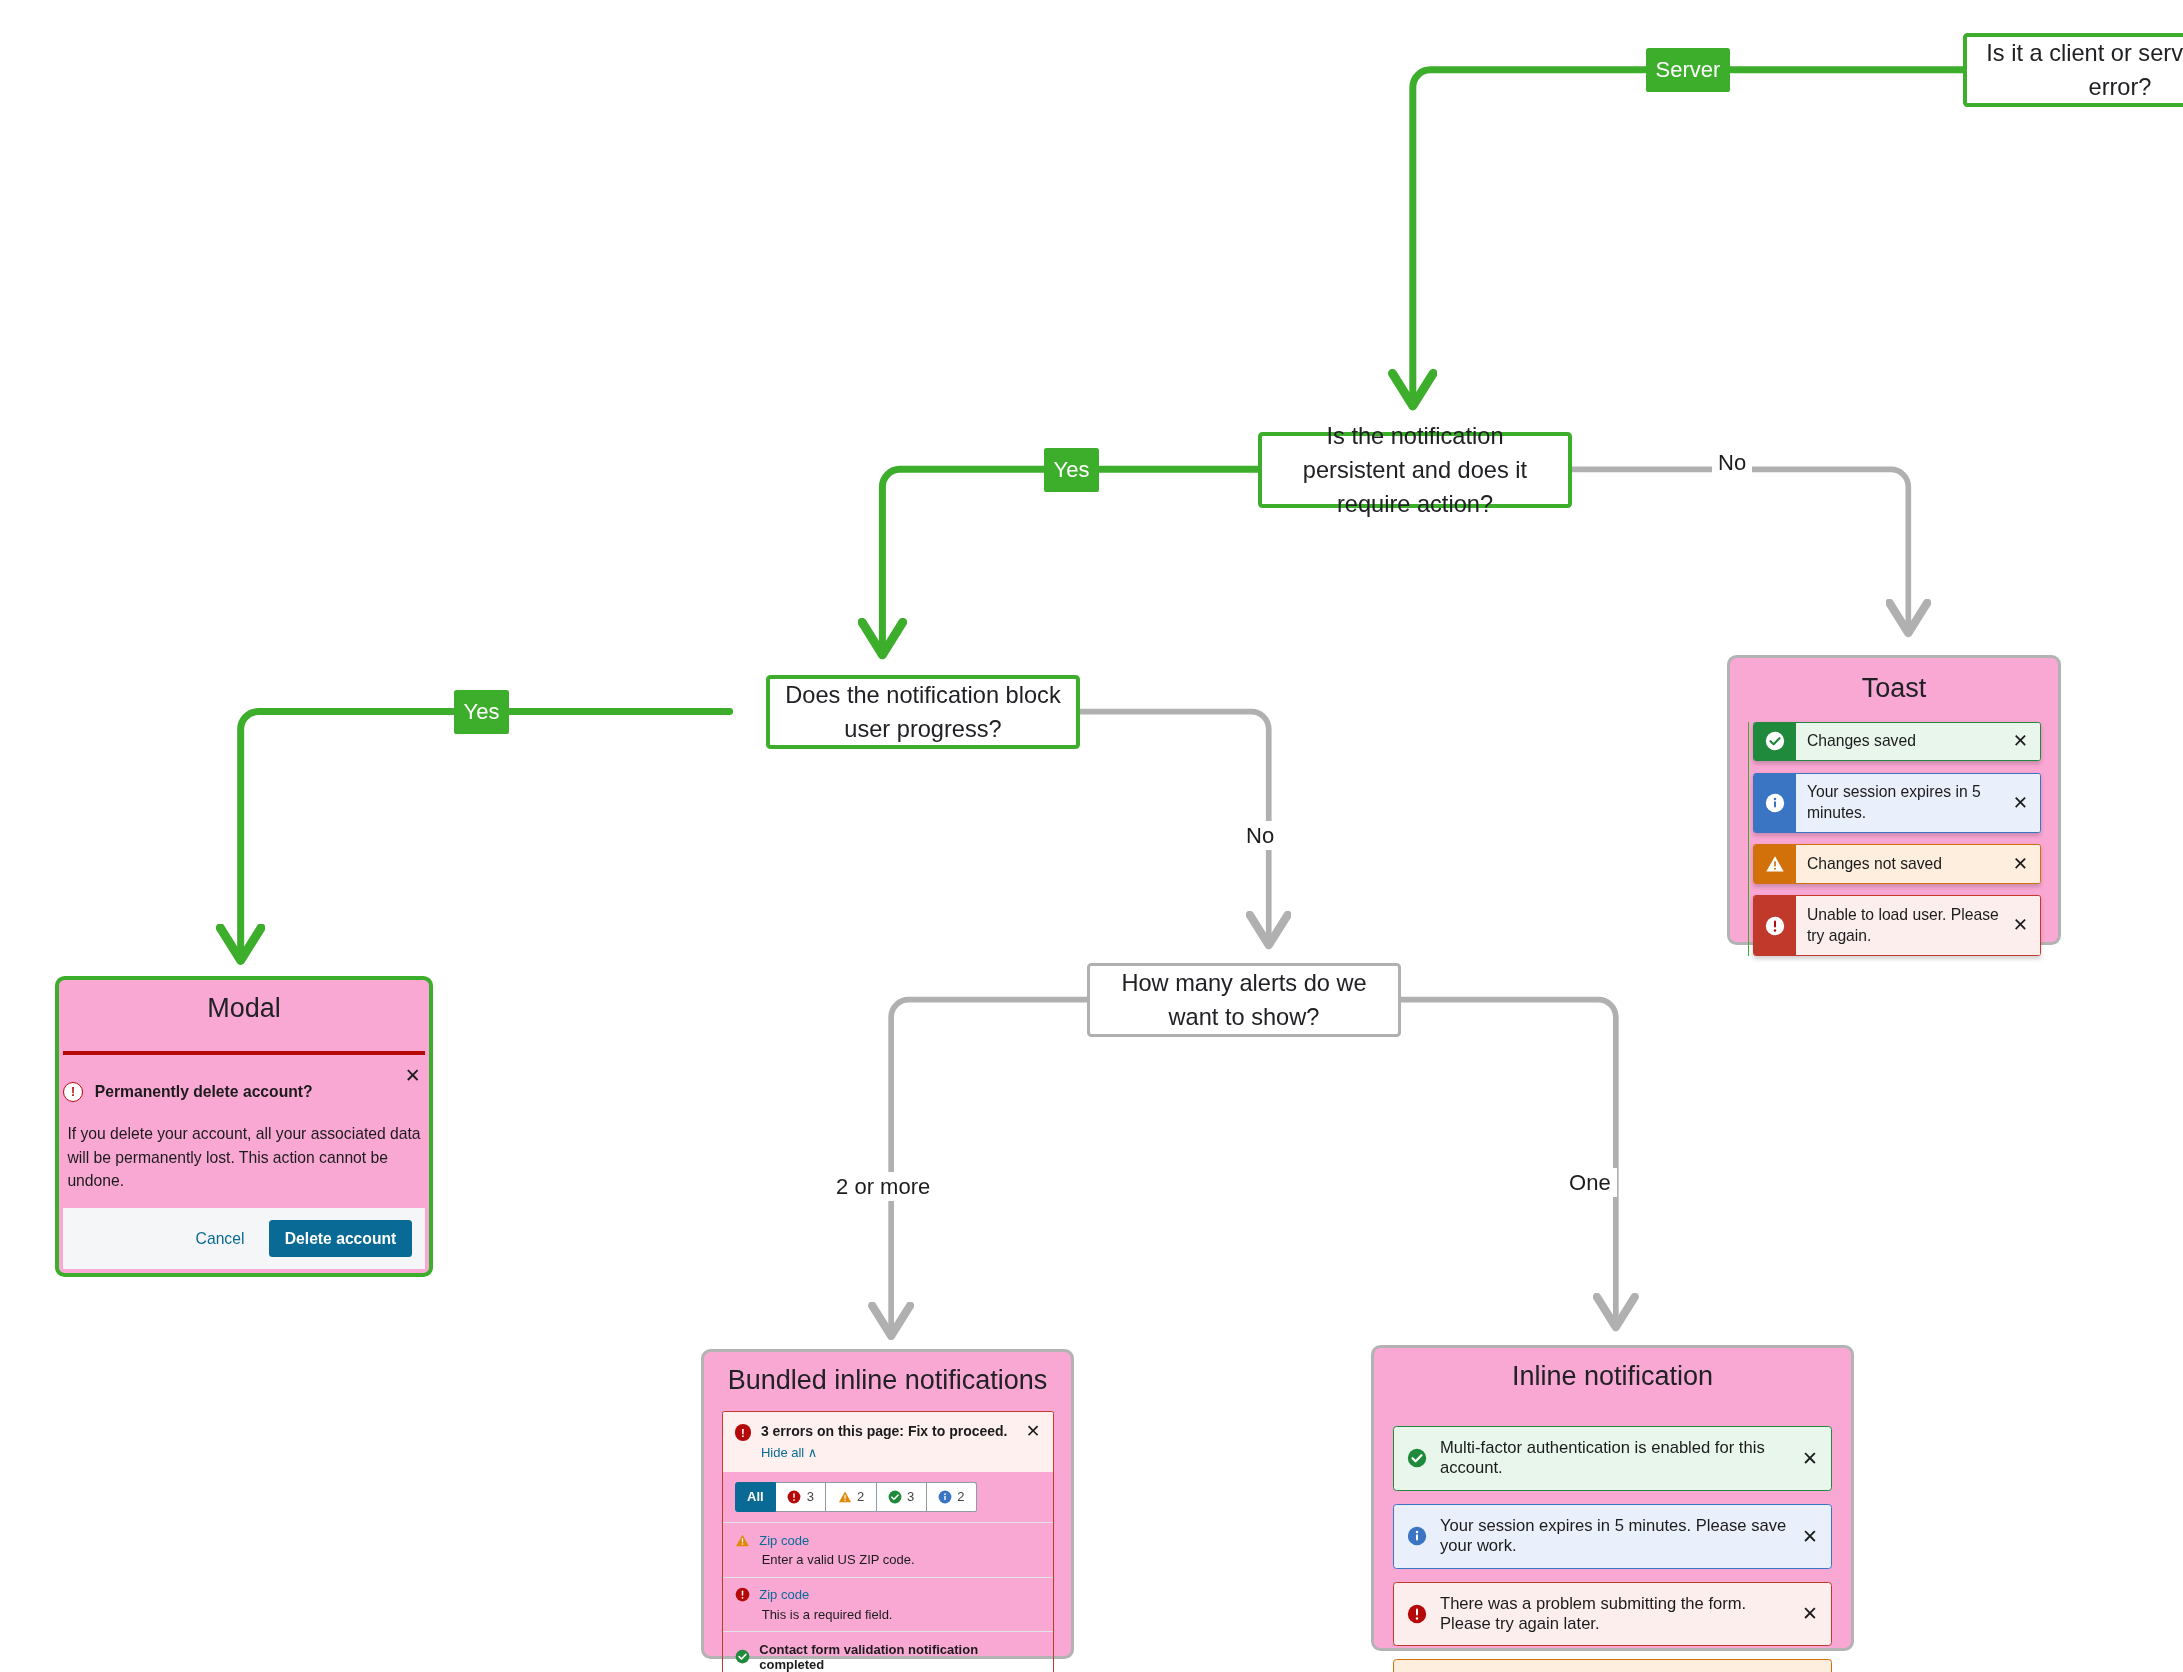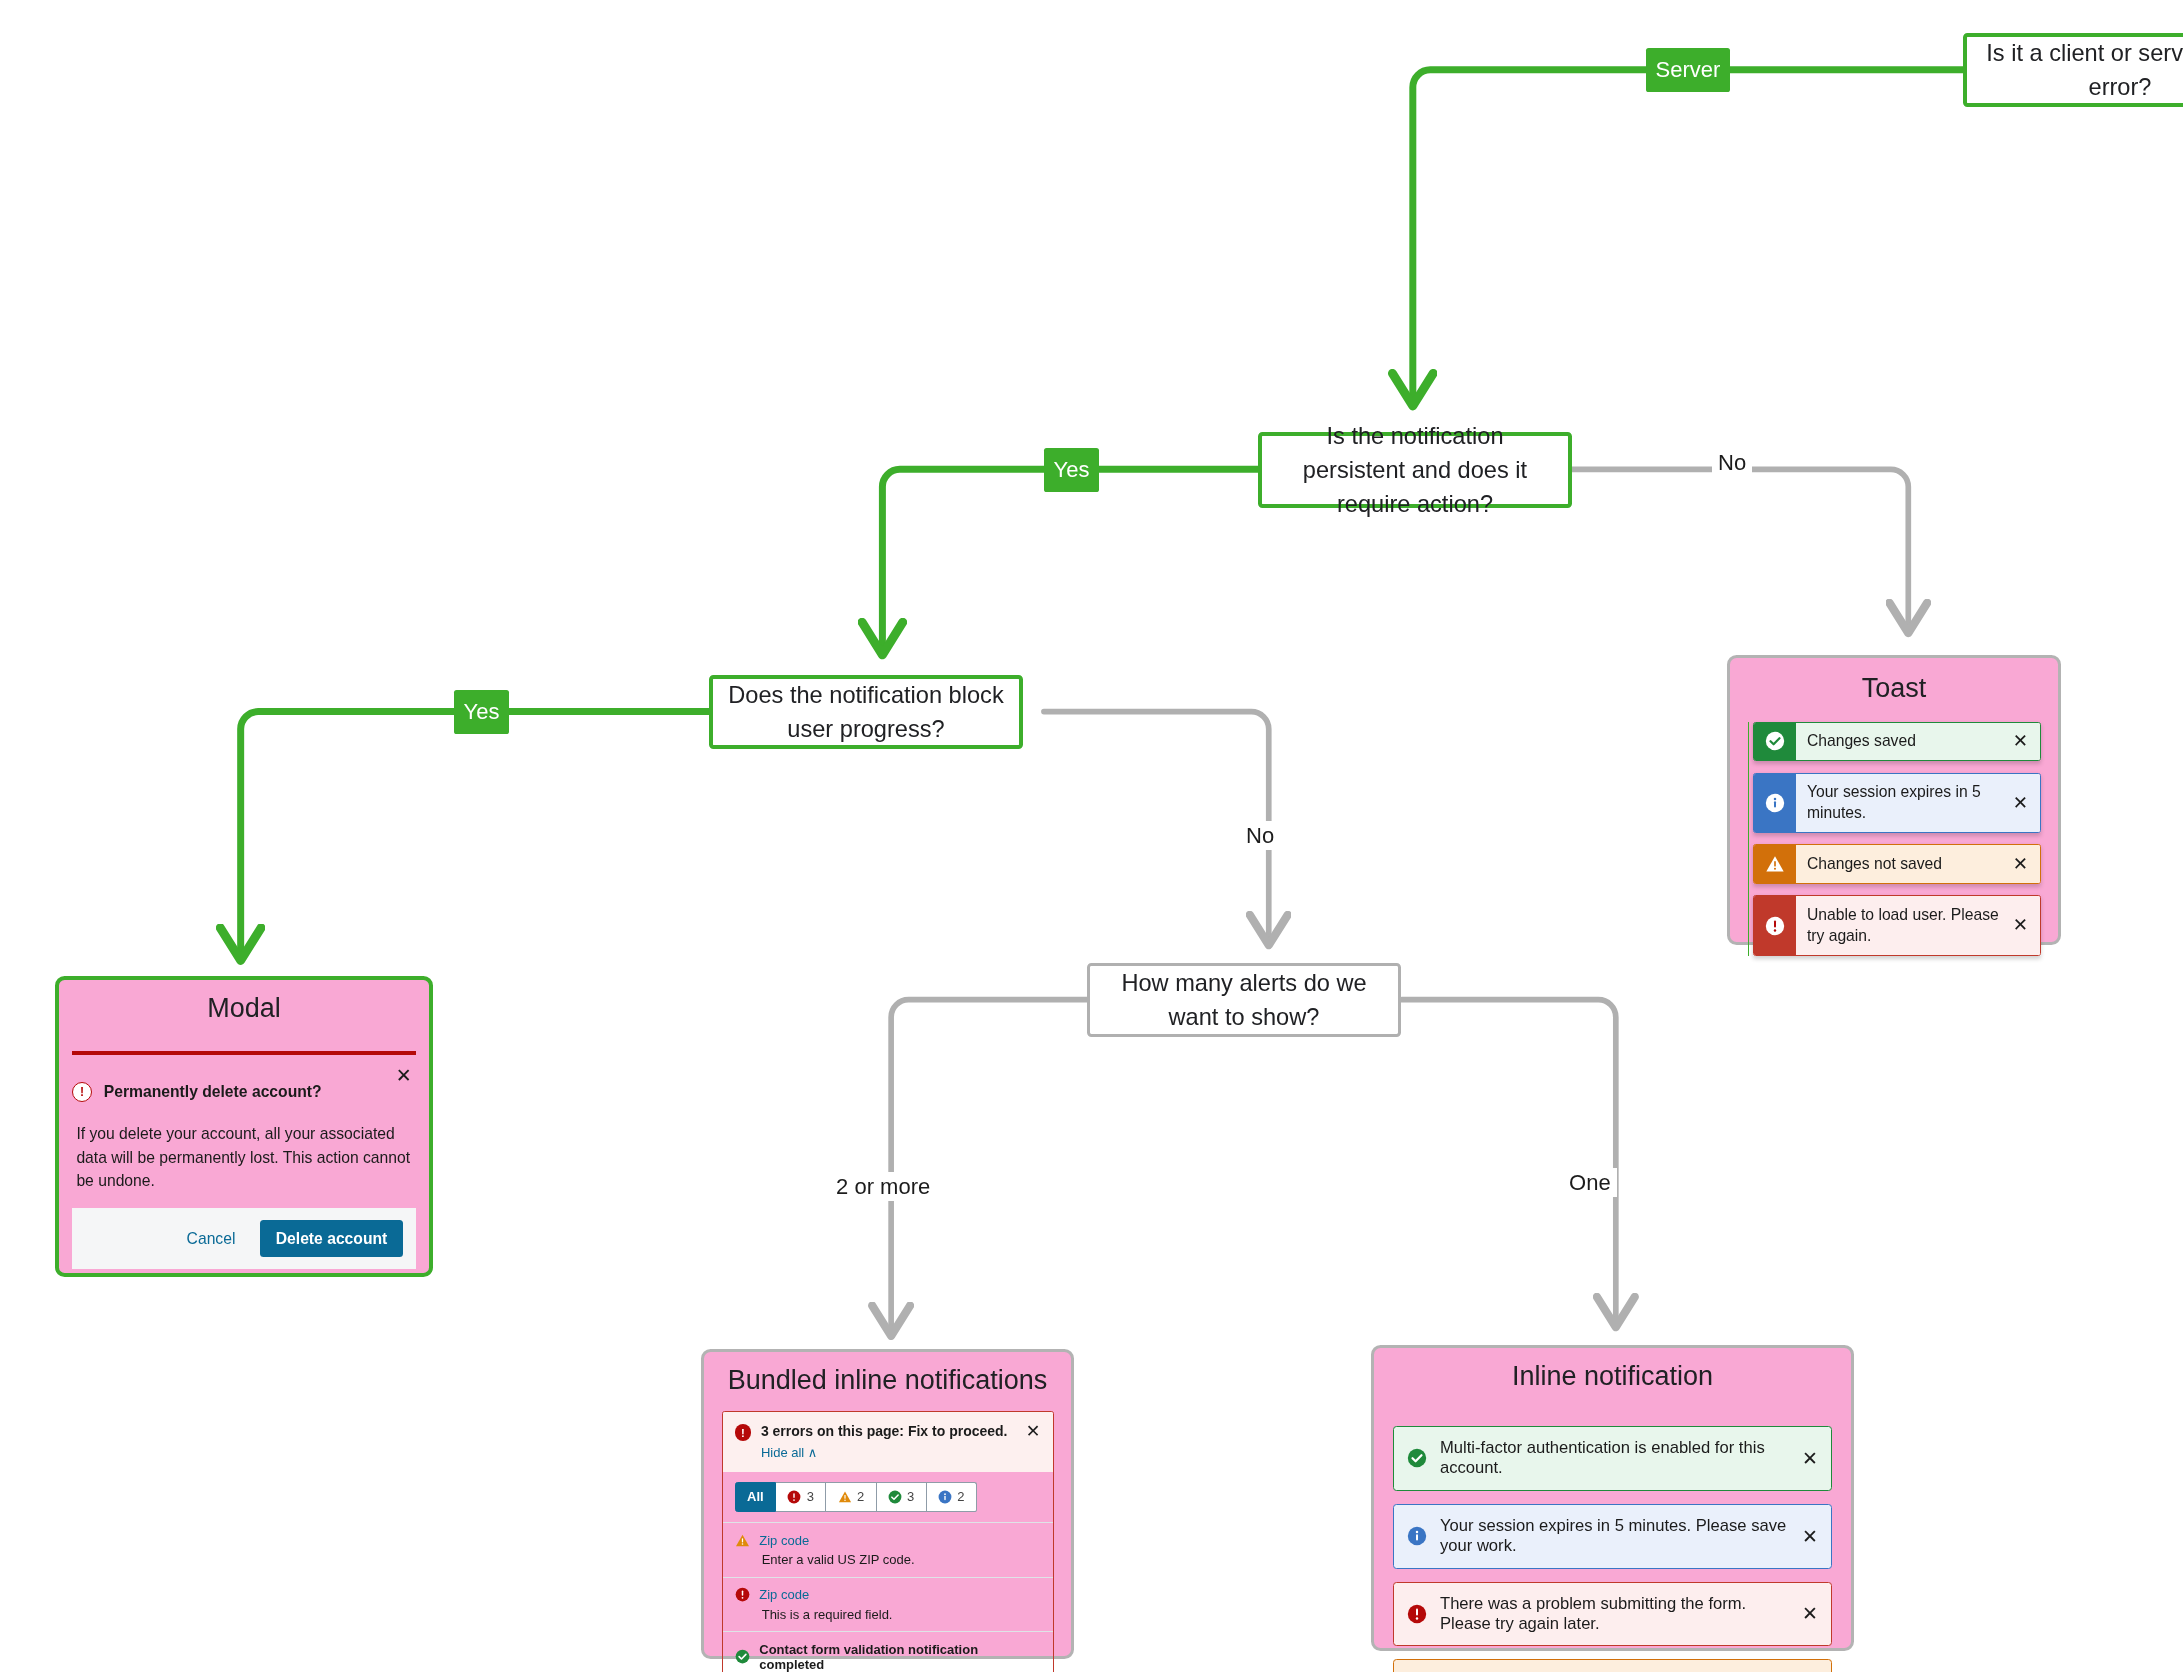--- a/index.html
+++ b/index.html
@@ -108,21 +108,21 @@
   </svg>
 
   <div class="node green" style="left:1963px;top:33px;width:314px;height:74px;">
     <span class="nlabel">Is it a client or server side error?</span>
   </div>
 
   <div class="node green" style="left:1258px;top:432px;width:314px;height:76px;">
     <span class="nlabel">Is the notification persistent and does it require action?</span>
   </div>
 
-  <div class="node green" style="left:709px;top:675px;width:314px;height:74px;">
+  <div class="node green" style="left:766px;top:675px;width:314px;height:74px;">
     <span class="nlabel">Does the notification block user progress?</span>
   </div>
 
   <div class="node grey" style="left:1087px;top:963px;width:314px;height:74px;">
     <span class="nlabel">How many alerts do we want to show?</span>
   </div>
 
   <div class="elabel pill" style="left:1646px;top:48px;height:44px;">Server</div>
 
   <div class="elabel pill" style="left:1044px;top:448px;height:44px;">Yes</div>
@@ -193,21 +193,21 @@
             </span>
           </div>
           <div class="body" style="background: rgb(253, 238, 238);">
             <div class="msg">Unable to load user. Please try again.</div>
             <div class="x">✕</div>
           </div>
         </div>
       </div>
   </div>
 
-  <div class="card green" style="left:55px;top:976px;width:378px;height:301px;padding:13px 13px;position:absolute;">
+  <div class="card green" style="left:55px;top:976px;width:378px;height:301px;padding:13px 4px;position:absolute;">
     <div class="card-title">Modal</div>
     <div style="height:27px;"></div>
     <div class="modal-rule"></div>
     <div style="position:relative;">
       <div class="modal-close" style="right:4.4px;top:11.4px;position:absolute;">✕</div>
       <div style="height:27px;"></div>
       <div class="modal-head">
         <span class="ic" style="width:18.3px;height:18.3px;border:1.7px solid #b50909;color:#b50909;font-size:12.2px;background:#fff;">!</span>
         <span class="t">Permanently delete account?</span>
       </div>

